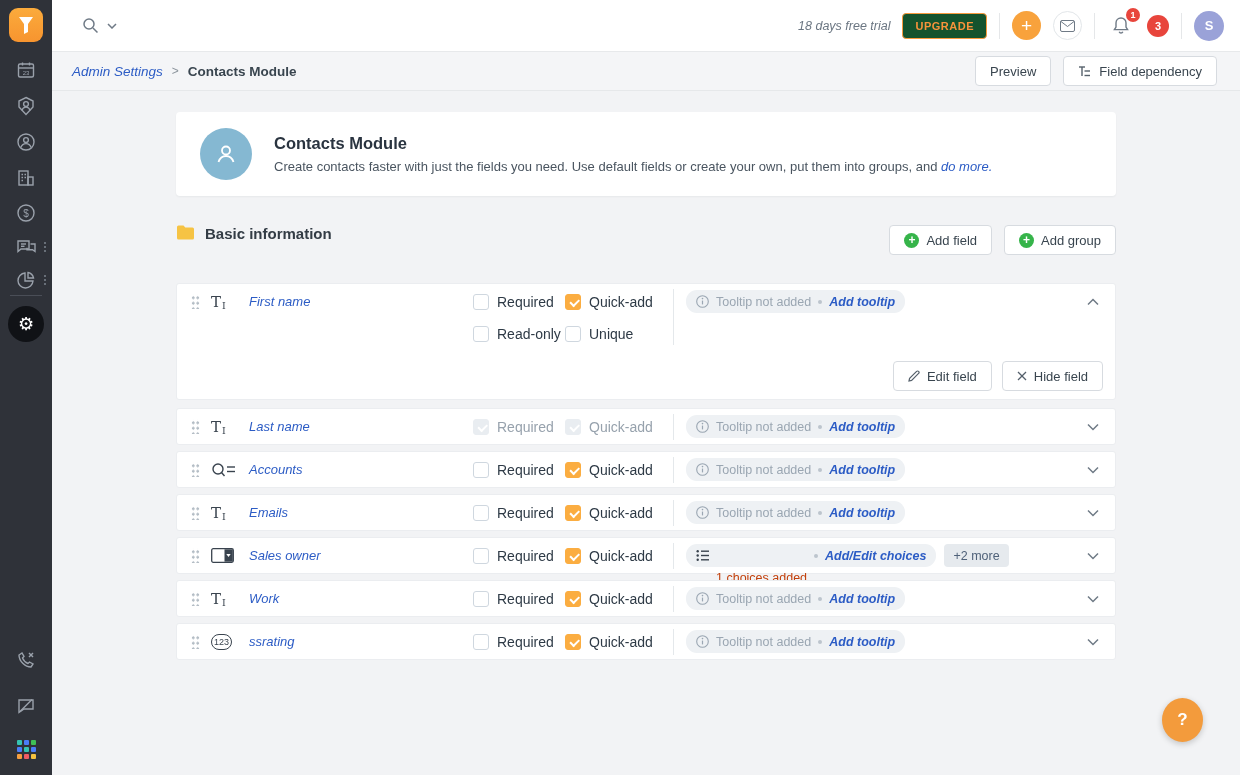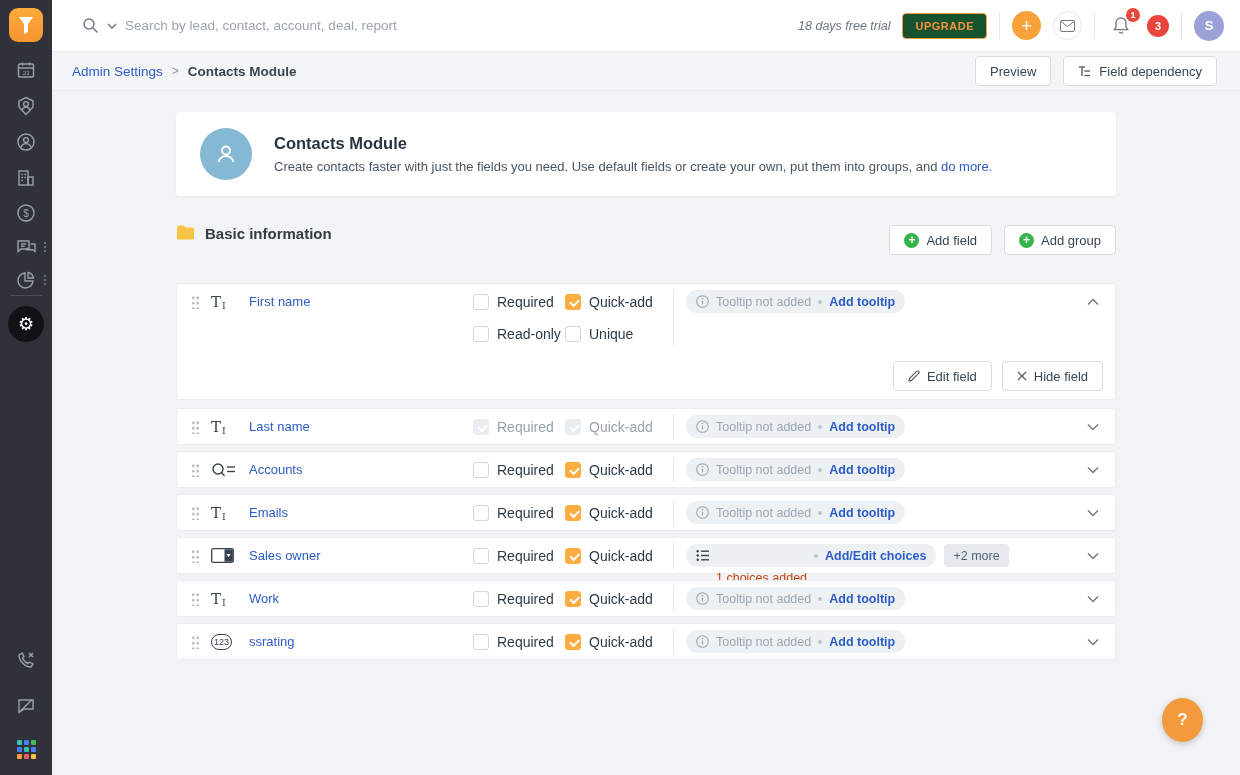--- a/index.html
+++ b/index.html
@@ -1,17 +1,17 @@
 <!DOCTYPE html>
 <html><head>
 <meta charset="utf-8">
 <style>
   * { margin:0; padding:0; box-sizing:border-box; }
   html,body { width:1240px; height:775px; overflow:hidden; font-family:"Liberation Sans", sans-serif; background:#f2f3f5; }
-  a { text-decoration:none; cursor:pointer; }
+  a { text-decoration:none; cursor:pointer;font-style:italic; }
 
   
   .sidebar { position:absolute; left:0; top:0; width:52px; height:775px; background:#2f3239; z-index:30; }
   .s-logo { position:absolute; left:9px; top:8px; width:34px; height:34px; border-radius:9px;
             background:linear-gradient(180deg,#fbab3c,#f7942f); display:flex; align-items:center; justify-content:center; }
   .s-ic { position:absolute; left:0; width:52px; display:flex; justify-content:center; color:#9aa1ab; }
   .s-ic svg { stroke:#9aa1ab; fill:none; stroke-width:1.4; }
   .s-dots { position:absolute; left:44px; width:3px; }
   .s-dots i { display:block; width:2px; height:2px; border-radius:50%; background:#7d848e; margin:2px 0; }
   .s-divider { position:absolute; left:10px; width:32px; height:1px; background:#4a4e57; top:295px; }
@@ -219,21 +219,20 @@
       <svg width="17" height="17" viewBox="0 0 17 17">
           <circle cx="7" cy="7" r="5" fill="none" stroke="#6f7a86" stroke-width="1.5"></circle>
           <line x1="11" y1="11" x2="15.5" y2="15.5" stroke="#6f7a86" stroke-width="1.5"></line>
         </svg>
     </span>
     <span style="display:flex">
       <svg width="10" height="6" viewBox="0 0 10 6">
           <path d="M1 1 L5 5 L9 1" fill="none" stroke="#6f7a86" stroke-width="1.5"></path>
         </svg>
     </span>
-    <input class="search-input" placeholder="Search by lead, contact, account, deal, report" style="">
   </div>
   <div class="top-right">
     <span class="trial">18 days free trial</span>
     <button class="upgrade-btn">UPGRADE</button>
     <span class="tb-sep"></span>
     <button class="plus-btn">+</button>
     <span class="circ-ic">
       <svg width="15" height="12" viewBox="0 0 15 12">
           <rect x="0.5" y="0.5" width="14" height="11" rx="1.5" fill="none" stroke="#6f7a86"></rect>
           <path d="M1 1.5 L7.5 6.5 L14 1.5" fill="none" stroke="#6f7a86"></path>

